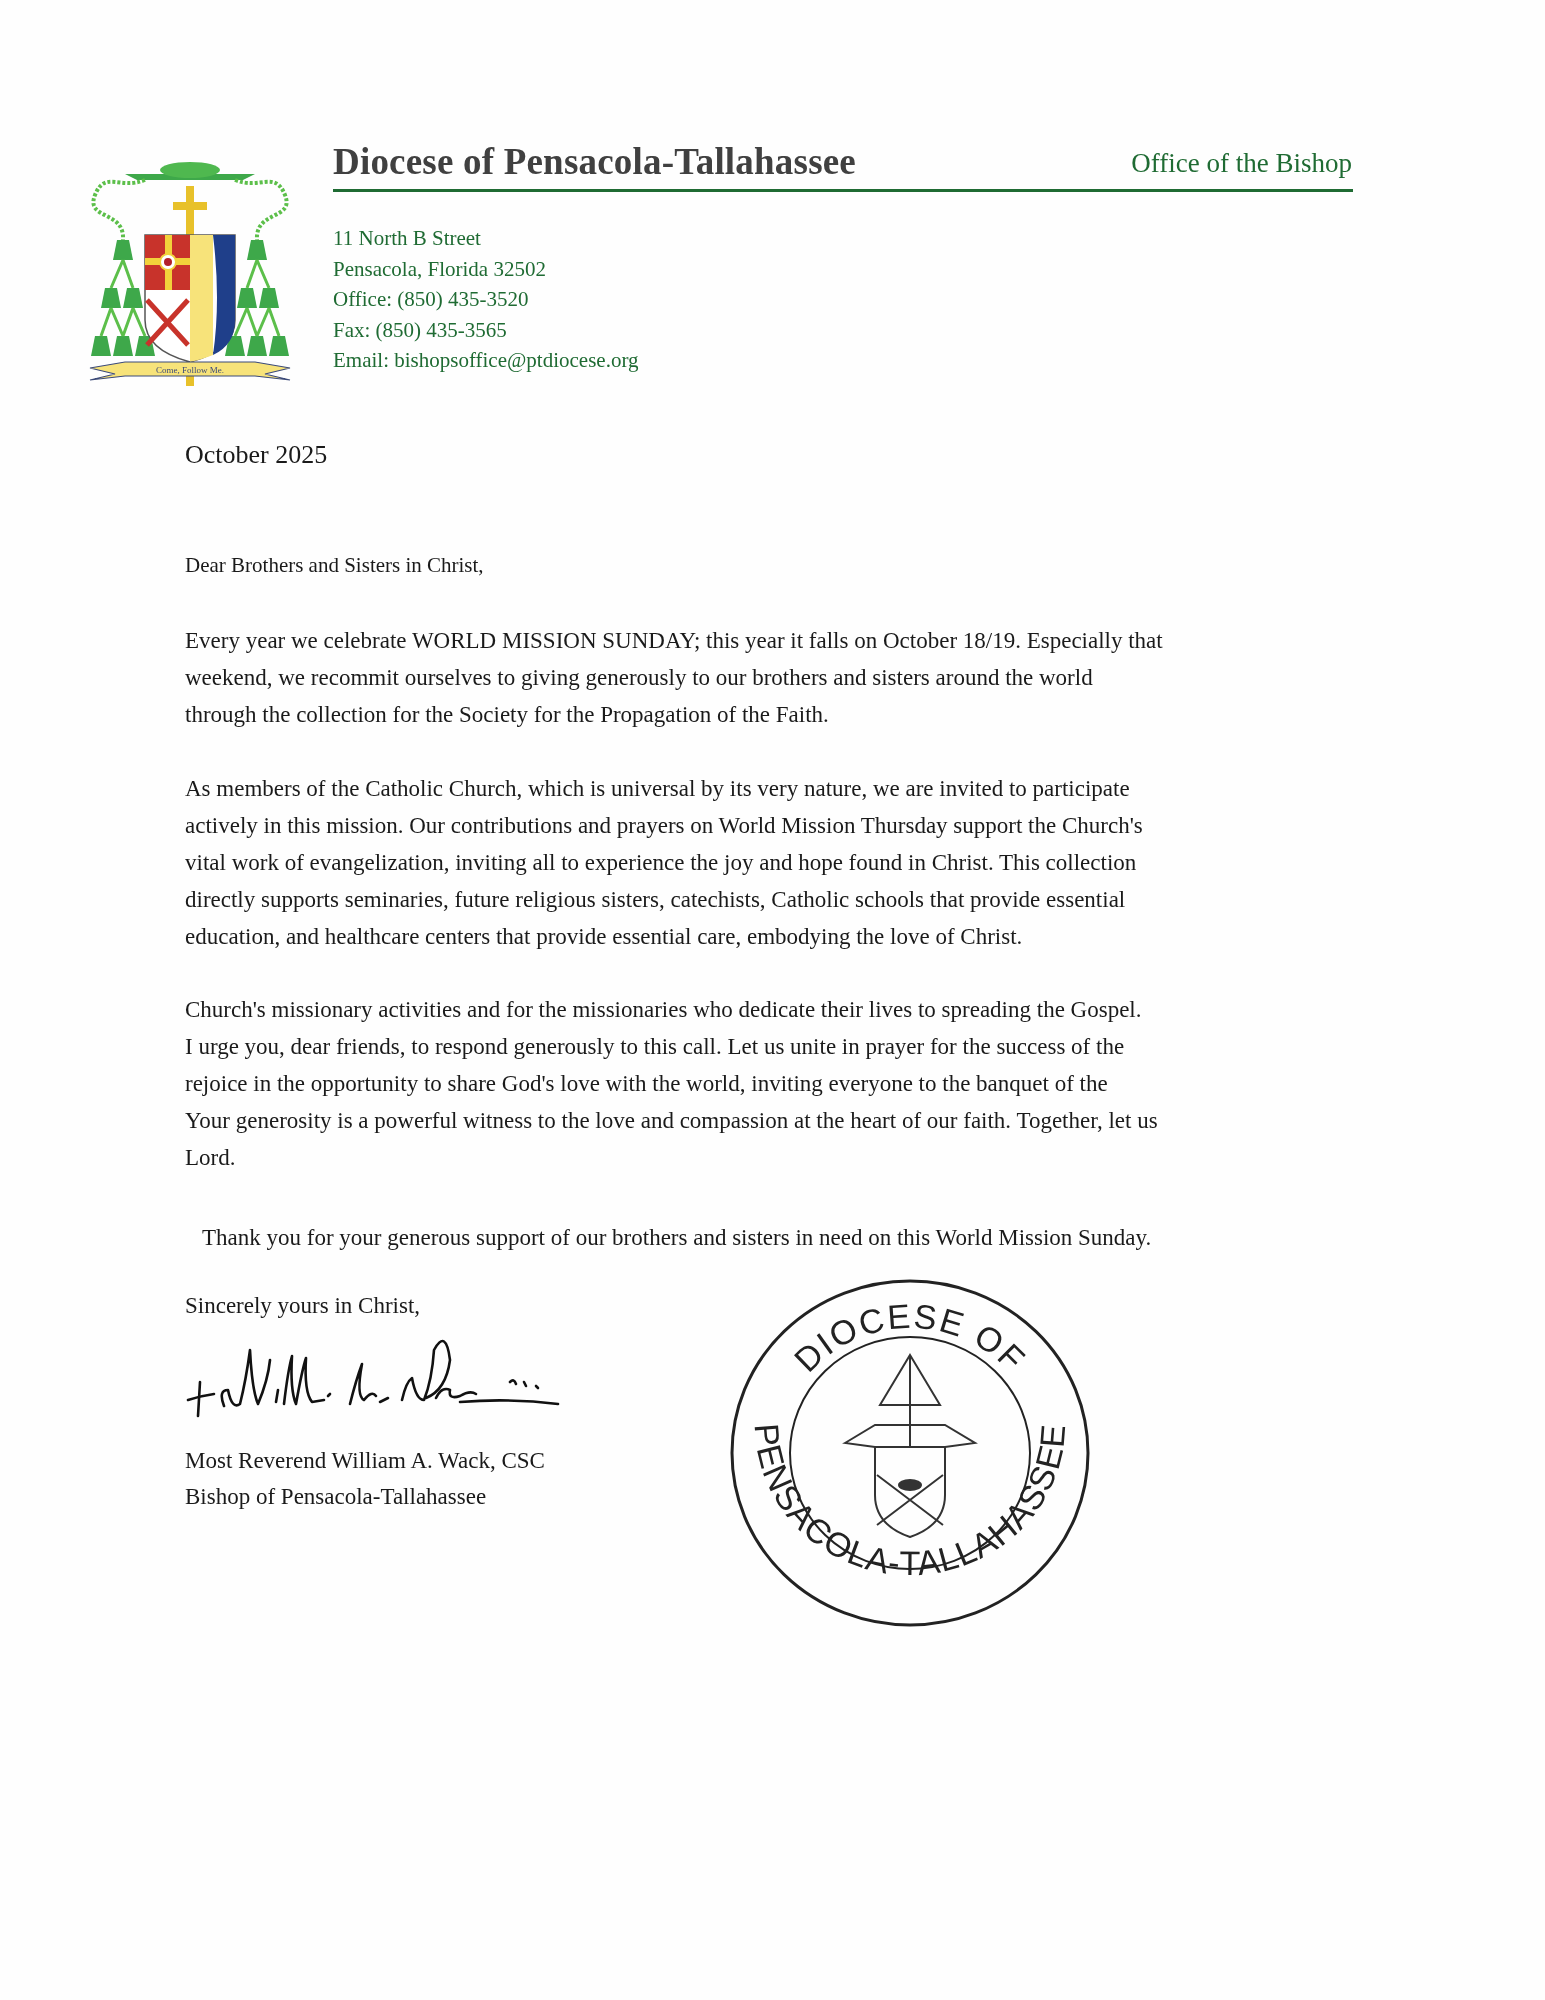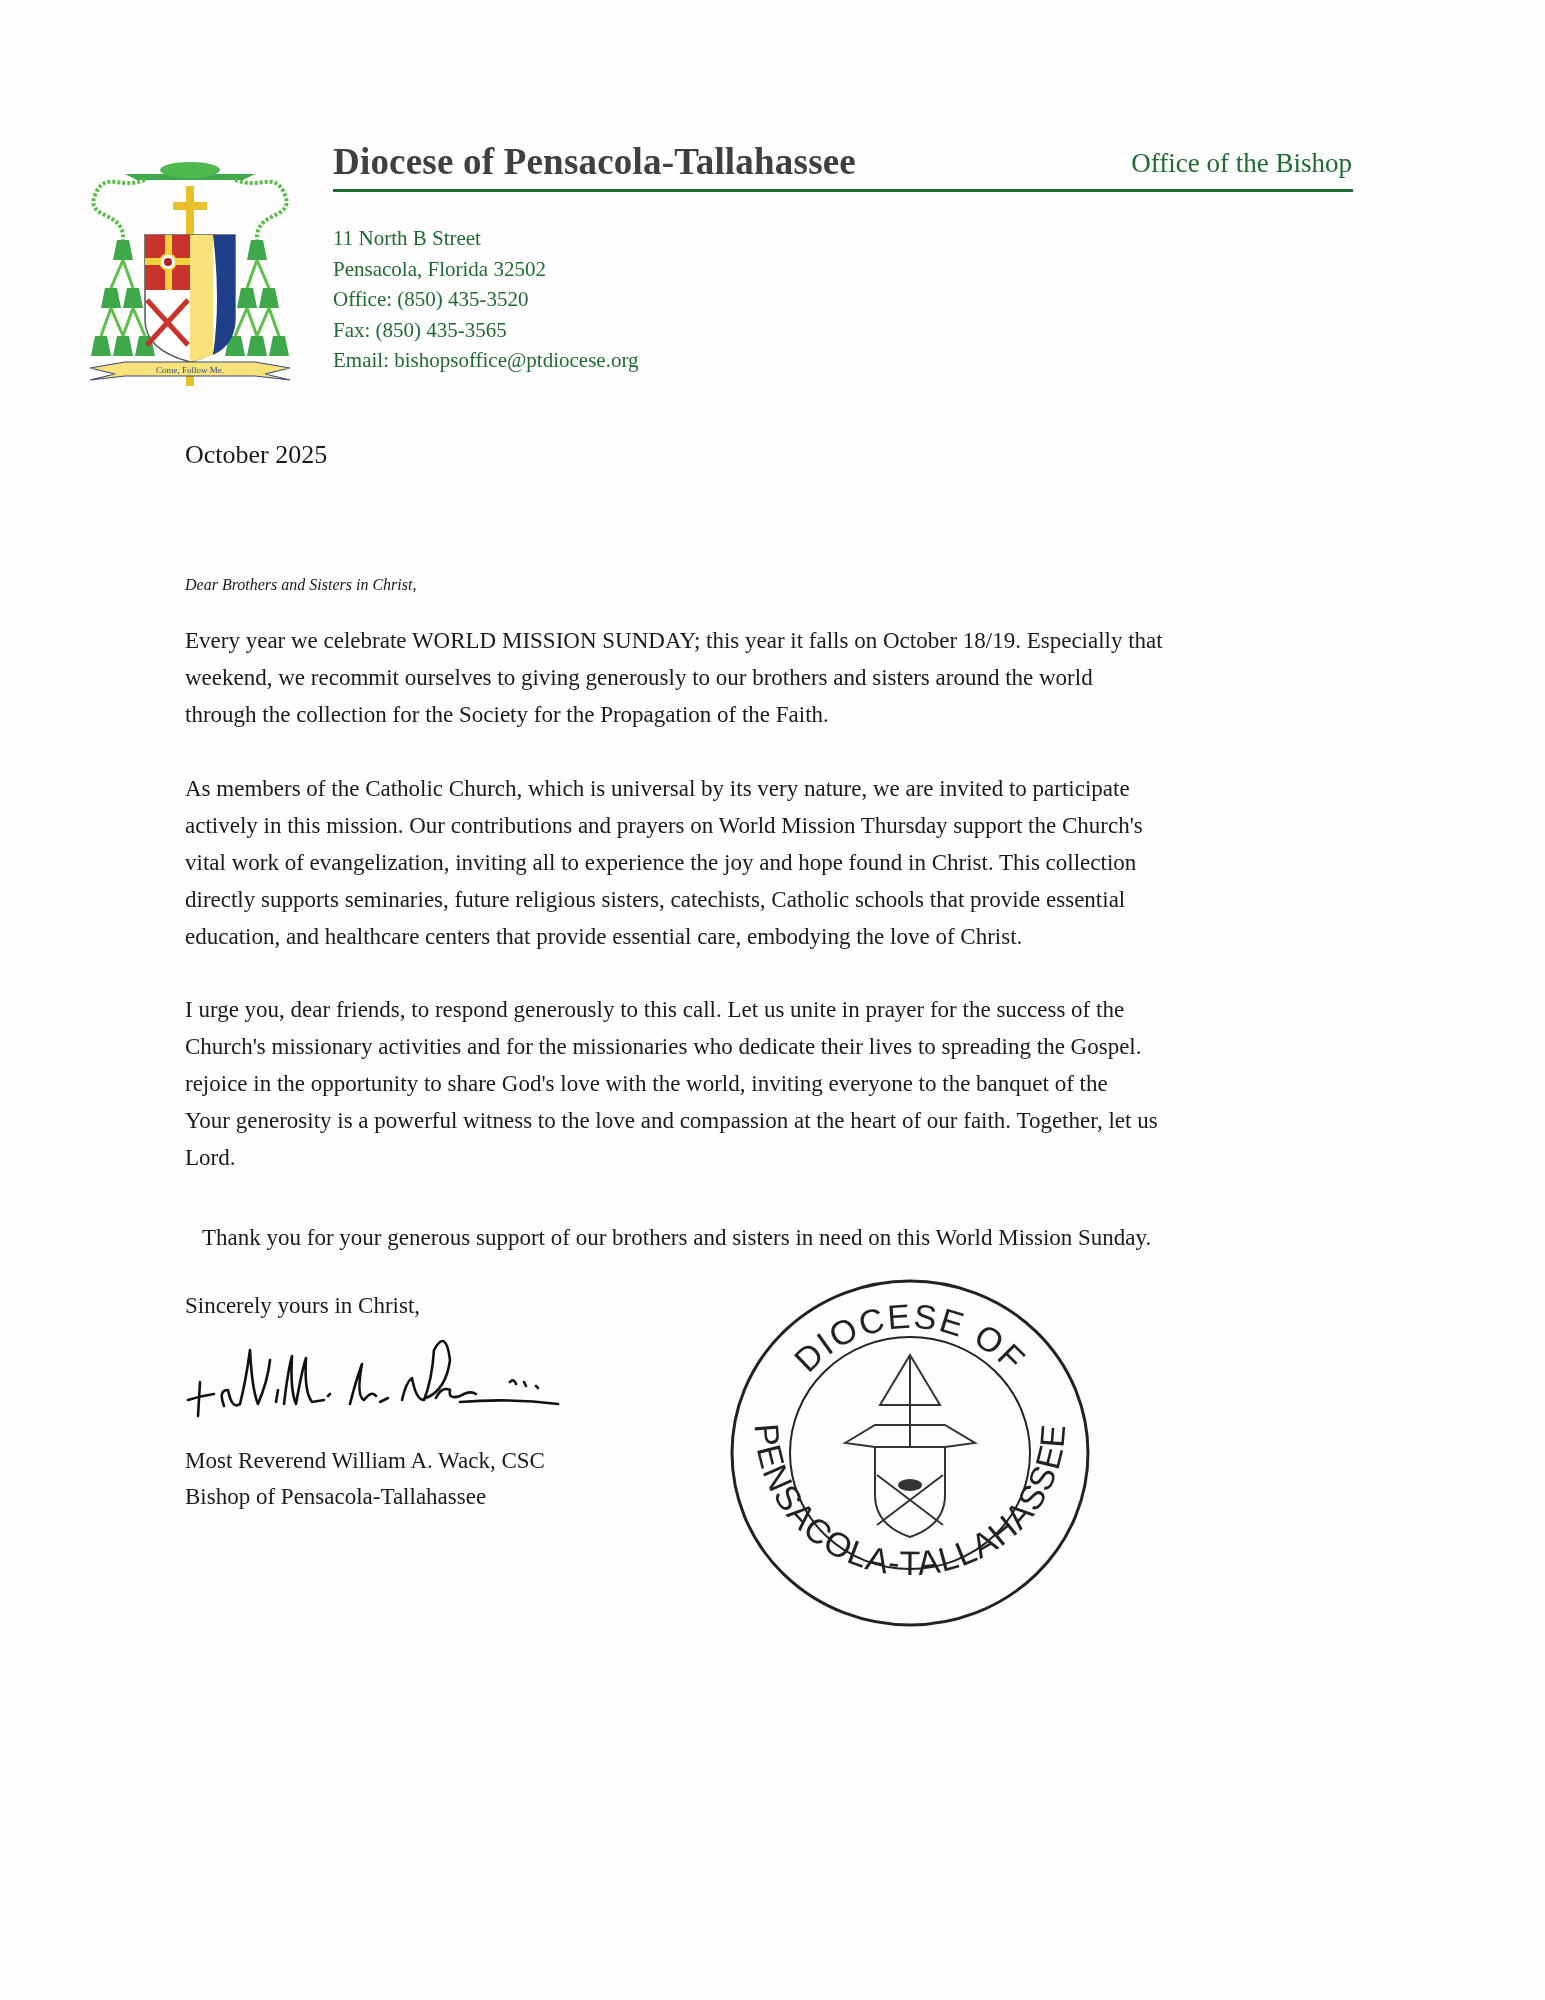--- a/index.html
+++ b/index.html
@@ -10,21 +10,21 @@
   
   .crest { position: absolute; left: 85px; top: 150px; width: 210px; height: 260px; }
   .dio-title { position: absolute; left: 333px; top: 140px; font-size: 37px; color: #404040; letter-spacing: 0.2px; font-weight: bold; }
   .office-title { position: absolute; right: 193px; top: 148px; font-size: 27px; color: #1f6b33; }
   .rule { position: absolute; left: 333px; top: 189px; width: 1020px; height: 3px; background: #1f6b33; }
   .address { position: absolute; left: 333px; top: 223px; font-size: 21px; line-height: 30.5px; color: #1f6b33; }
   .address div { white-space: nowrap; }
 
   
   .date { position: absolute; left: 185px; top: 440px; font-size: 26px; }
-  .salutation { position: absolute; left: 185px; top: 576px; font-size: 16px; font-style: italic; }
+  .salutation { position: absolute; left: 185px; top: 553px; font-size: 21px; }
   .para { position: absolute; left: 185px; width: 1200px; font-size: 23px; line-height: 37px; }
   .para div { white-space: nowrap; }
   .p1 { top: 622px; }
   .p2 { top: 770px; }
   .p3 { top: 991px; }
   .p4 { top: 1219px; margin-left: 17px; }
 
   .closing { position: absolute; left: 185px; top: 1293px; font-size: 23px; }
   .signature { position: absolute; left: 180px; top: 1320px; width: 400px; height: 110px; }
   .signer { position: absolute; left: 185px; top: 1443px; font-size: 23px; line-height: 36px; }
@@ -103,22 +103,22 @@
 
   <div class="para p2">
     <div>As members of the Catholic Church, which is universal by its very nature, we are invited to participate</div>
     <div>actively in this mission. Our contributions and prayers on World Mission Thursday support the Church's</div>
     <div>vital work of evangelization, inviting all to experience the joy and hope found in Christ. This collection</div>
     <div>directly supports seminaries, future religious sisters, catechists, Catholic schools that provide essential</div>
     <div>education, and healthcare centers that provide essential care, embodying the love of Christ.</div>
   </div>
 
   <div class="para p3">
+    <div>Church's missionary activities and for the missionaries who dedicate their lives to spreading the Gospel.</div>
     <div>I urge you, dear friends, to respond generously to this call. Let us unite in prayer for the success of the</div>
-    <div>Church's missionary activities and for the missionaries who dedicate their lives to spreading the Gospel.</div>
     <div>rejoice in the opportunity to share God's love with the world, inviting everyone to the banquet of the</div>
     <div>Your generosity is a powerful witness to the love and compassion at the heart of our faith. Together, let us</div>
     <div>Lord.</div>
   </div>
 
   <div class="para p4">
     <div>Thank you for your generous support of our brothers and sisters in need on this World Mission Sunday.</div>
   </div>
 
   <div class="closing">Sincerely yours in Christ,</div>

